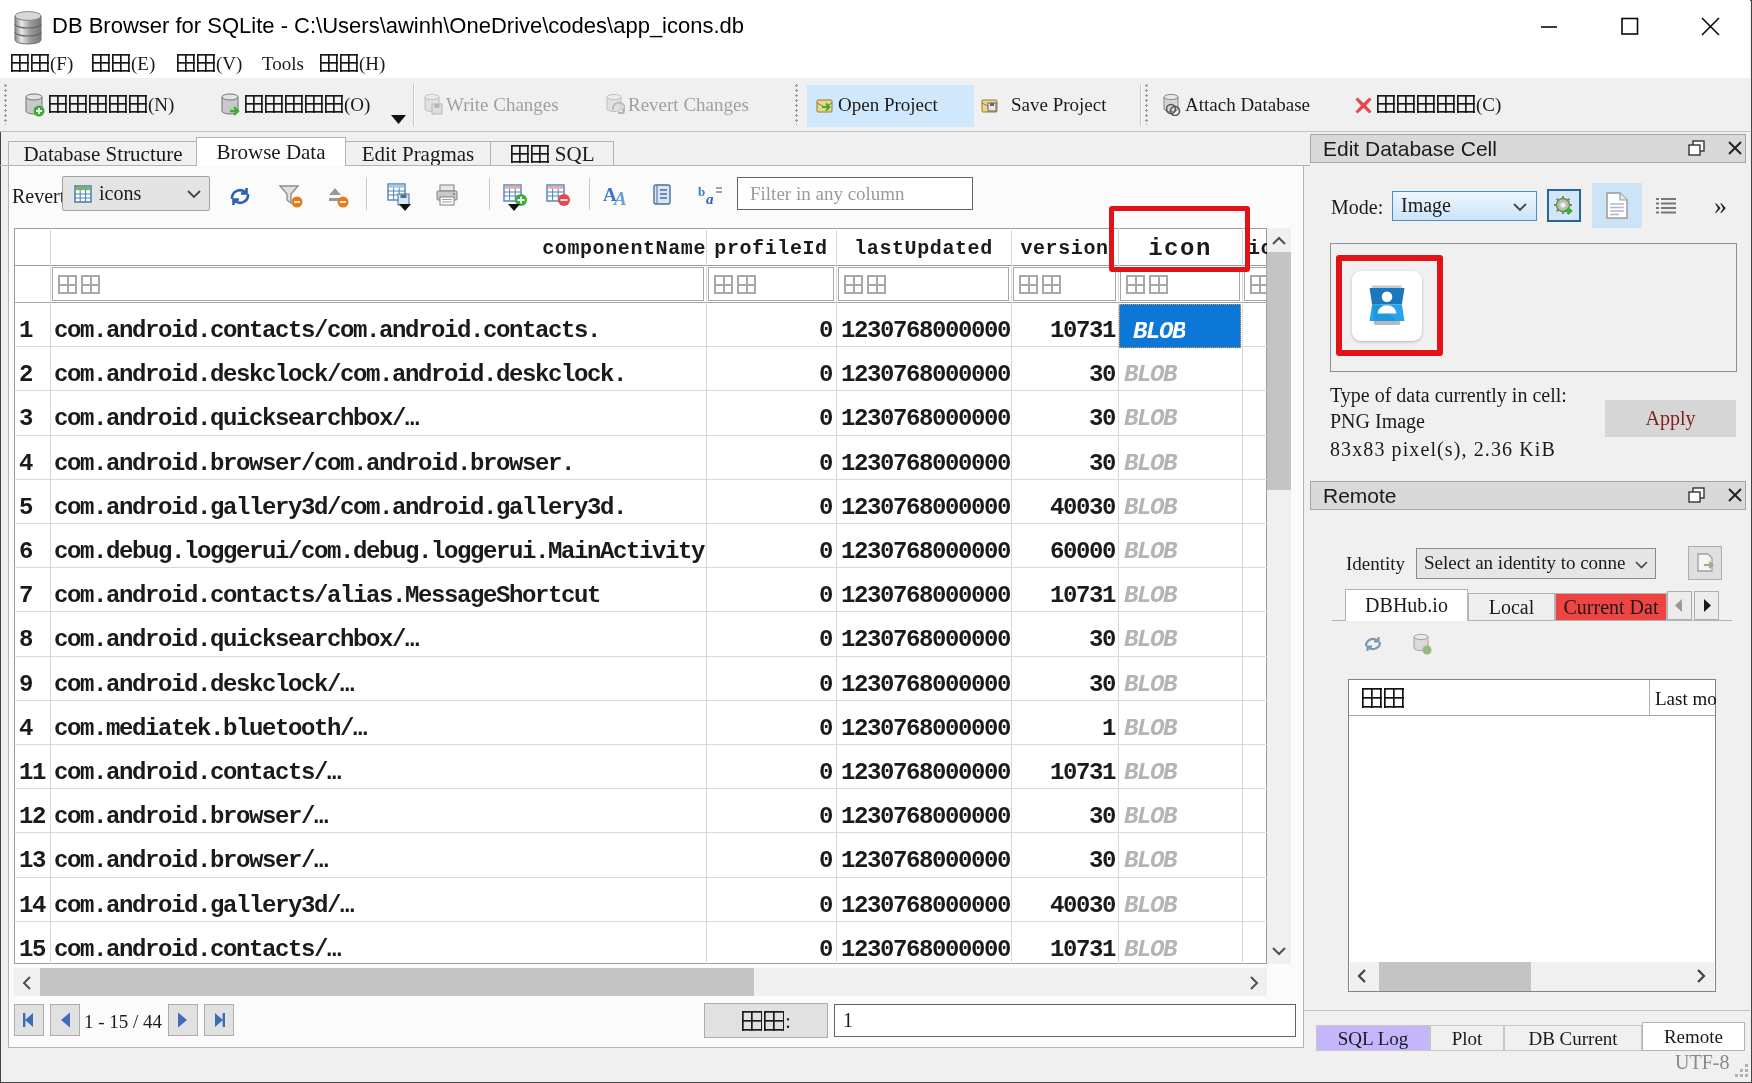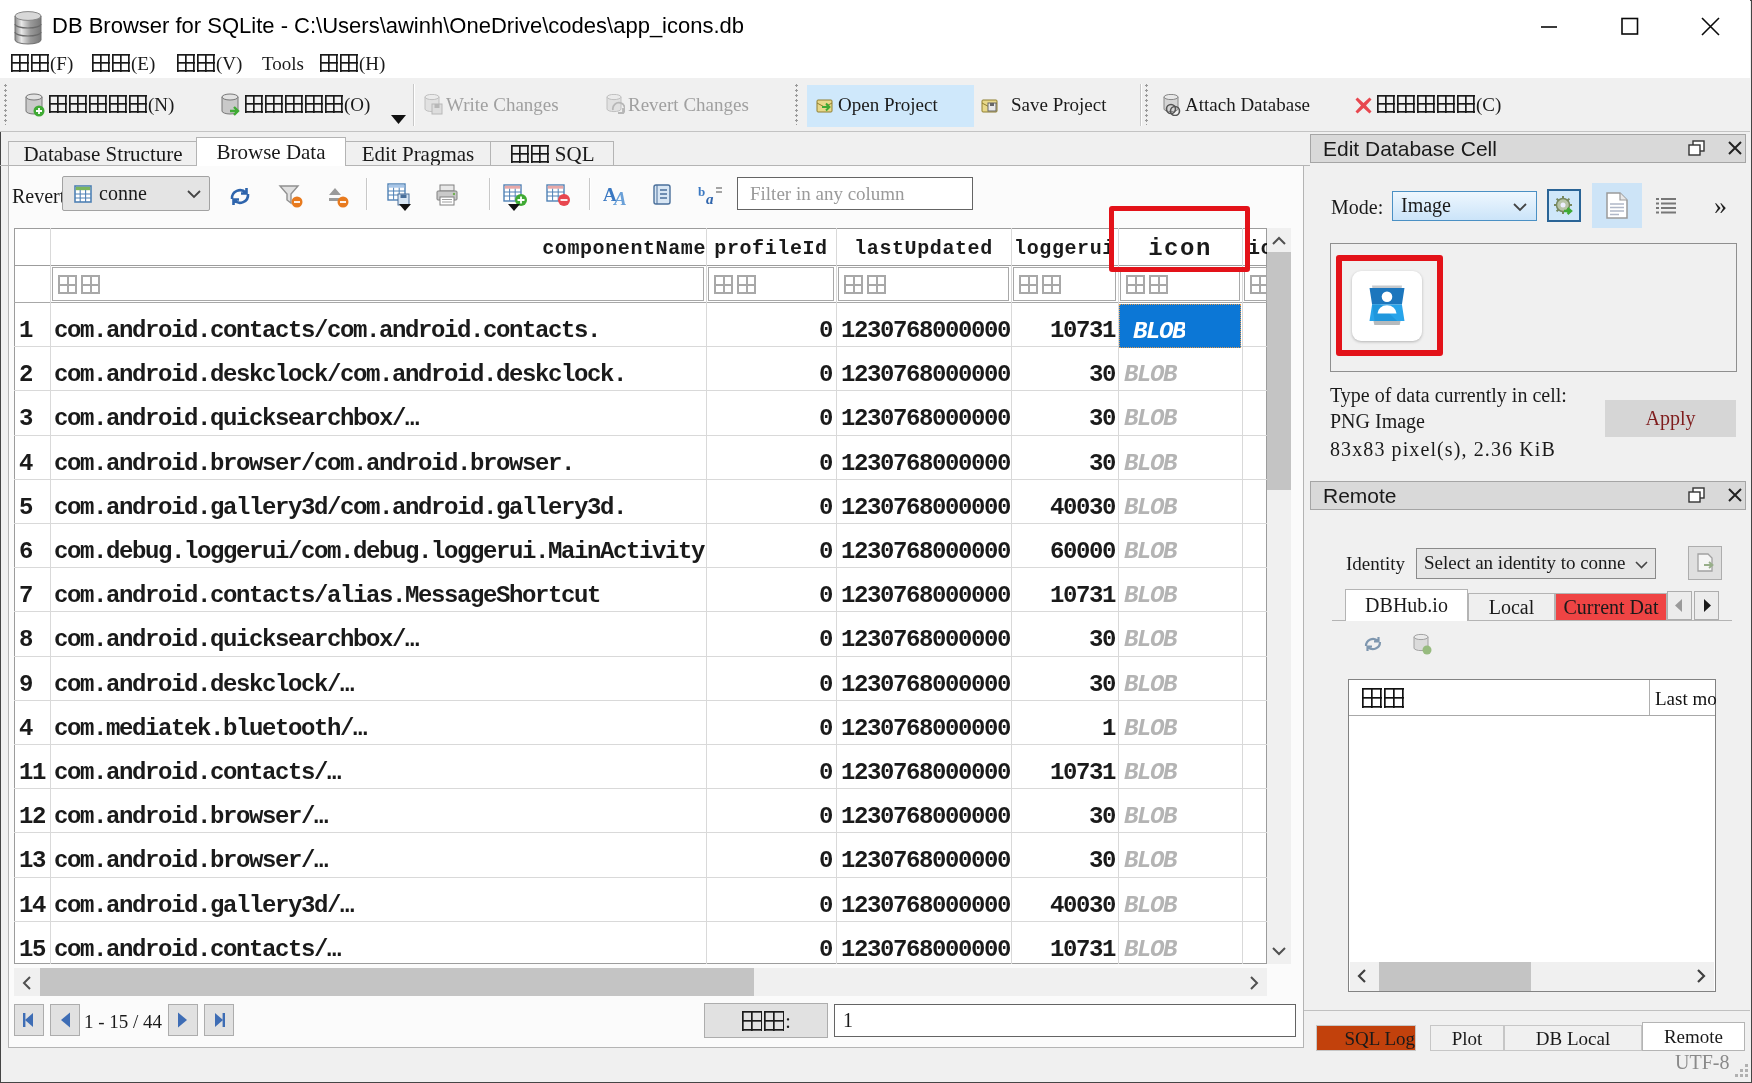--- a/index.html
+++ b/index.html
@@ -181,21 +181,21 @@
 <div id="mainpanel"></div>
 <div id="tabline"></div>
 <div style="position:absolute;left:197px;top:164px;width:146px;height:2px;background:#fff;z-index:4"></div>
 <div class="abs" style="left:12px;top:185px;font-size:20px">Revert:</div>
 <div class="abs" style="left:62px;top:176px;width:148px;height:35px;background:#e4e4e4;border:1px solid #a2a2a2;border-radius:2px;box-sizing:border-box">
  <svg class="abs" style="left:11px;top:8px" width="18" height="18" viewBox="0 0 18 18">
       <rect x="1" y="1" width="16" height="16" fill="#fff" stroke="#4f81b5" stroke-width="1.6"></rect>
       <rect x="1.8" y="1.8" width="14.4" height="3.4" fill="#7ab55c"></rect>
       <path d="M1 9 h16 M1 13 h16 M6.2 5 v12 M11.6 5 v12" stroke="#4f81b5" stroke-width="1.1"></path>
     </svg>
- <span class="abs" style="left:36px;top:5px;font-size:20px">conne</span>
+ <span class="abs" style="left:36px;top:5px;font-size:20px">icons</span>
  <svg class="abs" style="left:124px;top:13px" width="14" height="9">
       <path d="M1 1 l6 6 l6 -6" fill="none" stroke="#444" stroke-width="1.8"></path>
     </svg>
 </div>
 <svg class="abs" style="left:228px;top:183px" width="24" height="26" viewBox="0 0 24 26">
     <path d="M4 16 a8 8 0 0 1 14 -6 m0.5 -5 v5.5 h-5.5 M20 11 a8 8 0 0 1 -14 6 m-0.5 5 v-5.5 h5.5" fill="none" stroke="#2e64ac" stroke-width="2.6"></path>
   </svg>
 <svg class="abs" style="left:278px;top:185px" width="26" height="24" viewBox="0 0 26 24">
     <path d="M2 1 h18 l-7 8 v9 l-4 -3 v-6 z" fill="#e0e0e0" stroke="#909090" stroke-width="1.4"></path>
     <circle cx="19" cy="17" r="5.5" fill="#e87a1e"></circle>
@@ -258,21 +258,21 @@
     <path d="M18 4 l6 0 m-6 4 l6 0" stroke="#888" stroke-width="1.4"></path>
   </svg>
 <div class="inp" style="left:737px;top:177px;width:236px;height:33px">
  <span class="abs" style="left:12px;top:5px;font-size:19px;color:#9a9a9a">Filter in any column</span>
   </div>
 <div id="grid">
  <div class="abs" style="left:0;top:0;width:1253px;height:736px;background:#fff;border:1px solid #9c9c9c;box-sizing:border-box"></div>
  <div class="cell mono hdr" style="left:36px;top:9px;width:656px;text-align:right">componentName</div>
  <div class="cell mono hdr" style="left:692px;top:9px;width:130px;text-align:center">profileId</div>
  <div class="cell mono hdr" style="left:822px;top:9px;width:175px;text-align:center">lastUpdated</div>
- <div class="cell mono hdr" style="left:997px;top:9px;width:107px;text-align:center">loggerui</div>
+ <div class="cell mono hdr" style="left:997px;top:9px;width:107px;text-align:center">version</div>
  <div class="cell mono" style="left:1104px;top:7px;width:124px;text-align:center;font-size:24px;letter-spacing:1.5px">icon</div>
  <div class="cell mono hdr" style="left:1234px;top:9px;width:25px">ic</div>
  <div class="hline" style="left:0;top:37px;width:1253px;background:#9c9c9c"></div>
 
  <div class="fb" style="left:38px;width:652px"></div>
  <div class="fb" style="left:694px;width:126px"></div>
  <div class="fb" style="left:824px;width:171px"></div>
  <div class="fb" style="left:999px;width:103px"></div>
  <div class="fb" style="left:1106px;width:120px"></div>
  <div class="fb" style="left:1230px;width:23px"></div>
@@ -564,23 +564,23 @@
  <svg class="abs" style="left:8px;top:289px" width="10" height="14">
       <path d="M8 1 l-6 6 l6 6" fill="none" stroke="#404040" stroke-width="2.2"></path>
     </svg>
  <div class="sbthumb" style="left:30px;top:282px;width:152px;height:29px"></div>
  <svg class="abs" style="left:347px;top:289px" width="10" height="14">
       <path d="M2 1 l6 6 l-6 6" fill="none" stroke="#404040" stroke-width="2.2"></path>
     </svg>
 </div>
 
 <div class="abs" style="left:1304px;top:1010px;width:446px;height:1px;background:#c0c0c0"></div>
-<div class="abs" style="left:1316px;top:1025px;width:100px;height:26px;background:#c2410c;border:1px solid #c6c6c6;box-sizing:border-box;font-size:19px;text-align:right;line-height:25px">SQL Log</div>
+<div class="abs" style="left:1316px;top:1025px;width:114px;height:26px;background:#c4b5fd;border:1px solid #c6c6c6;box-sizing:border-box;font-size:19px;text-align:center;line-height:25px">SQL Log</div>
 <div class="abs" style="left:1430px;top:1025px;width:74px;height:26px;background:#f0f0f0;border:1px solid #c6c6c6;box-sizing:border-box;font-size:19px;text-align:center;line-height:25px">Plot</div>
-<div class="abs" style="left:1504px;top:1025px;width:138px;height:26px;background:#f0f0f0;border:1px solid #c6c6c6;box-sizing:border-box;font-size:19px;text-align:center;line-height:25px">DB Local</div>
+<div class="abs" style="left:1504px;top:1025px;width:138px;height:26px;background:#f0f0f0;border:1px solid #c6c6c6;box-sizing:border-box;font-size:19px;text-align:center;line-height:25px">DB Current</div>
 <div class="abs" style="left:1642px;top:1022px;width:103px;height:29px;background:#fff;border:1px solid #b4b4b4;box-sizing:border-box;font-size:19px;text-align:center;line-height:28px">Remote</div>
 
 <div class="abs" style="left:1675px;top:1051px;font-size:20px;color:#8a8a8a">UTF-8</div>
 <svg class="abs" style="left:1735px;top:1064px" width="14" height="14">
     <g fill="#b0b0b0">
       <rect x="10" y="0" width="3" height="3"></rect>
       <rect x="10" y="5" width="3" height="3"></rect>
       <rect x="10" y="10" width="3" height="3"></rect>
       <rect x="5" y="5" width="3" height="3"></rect>
       <rect x="5" y="10" width="3" height="3"></rect>

